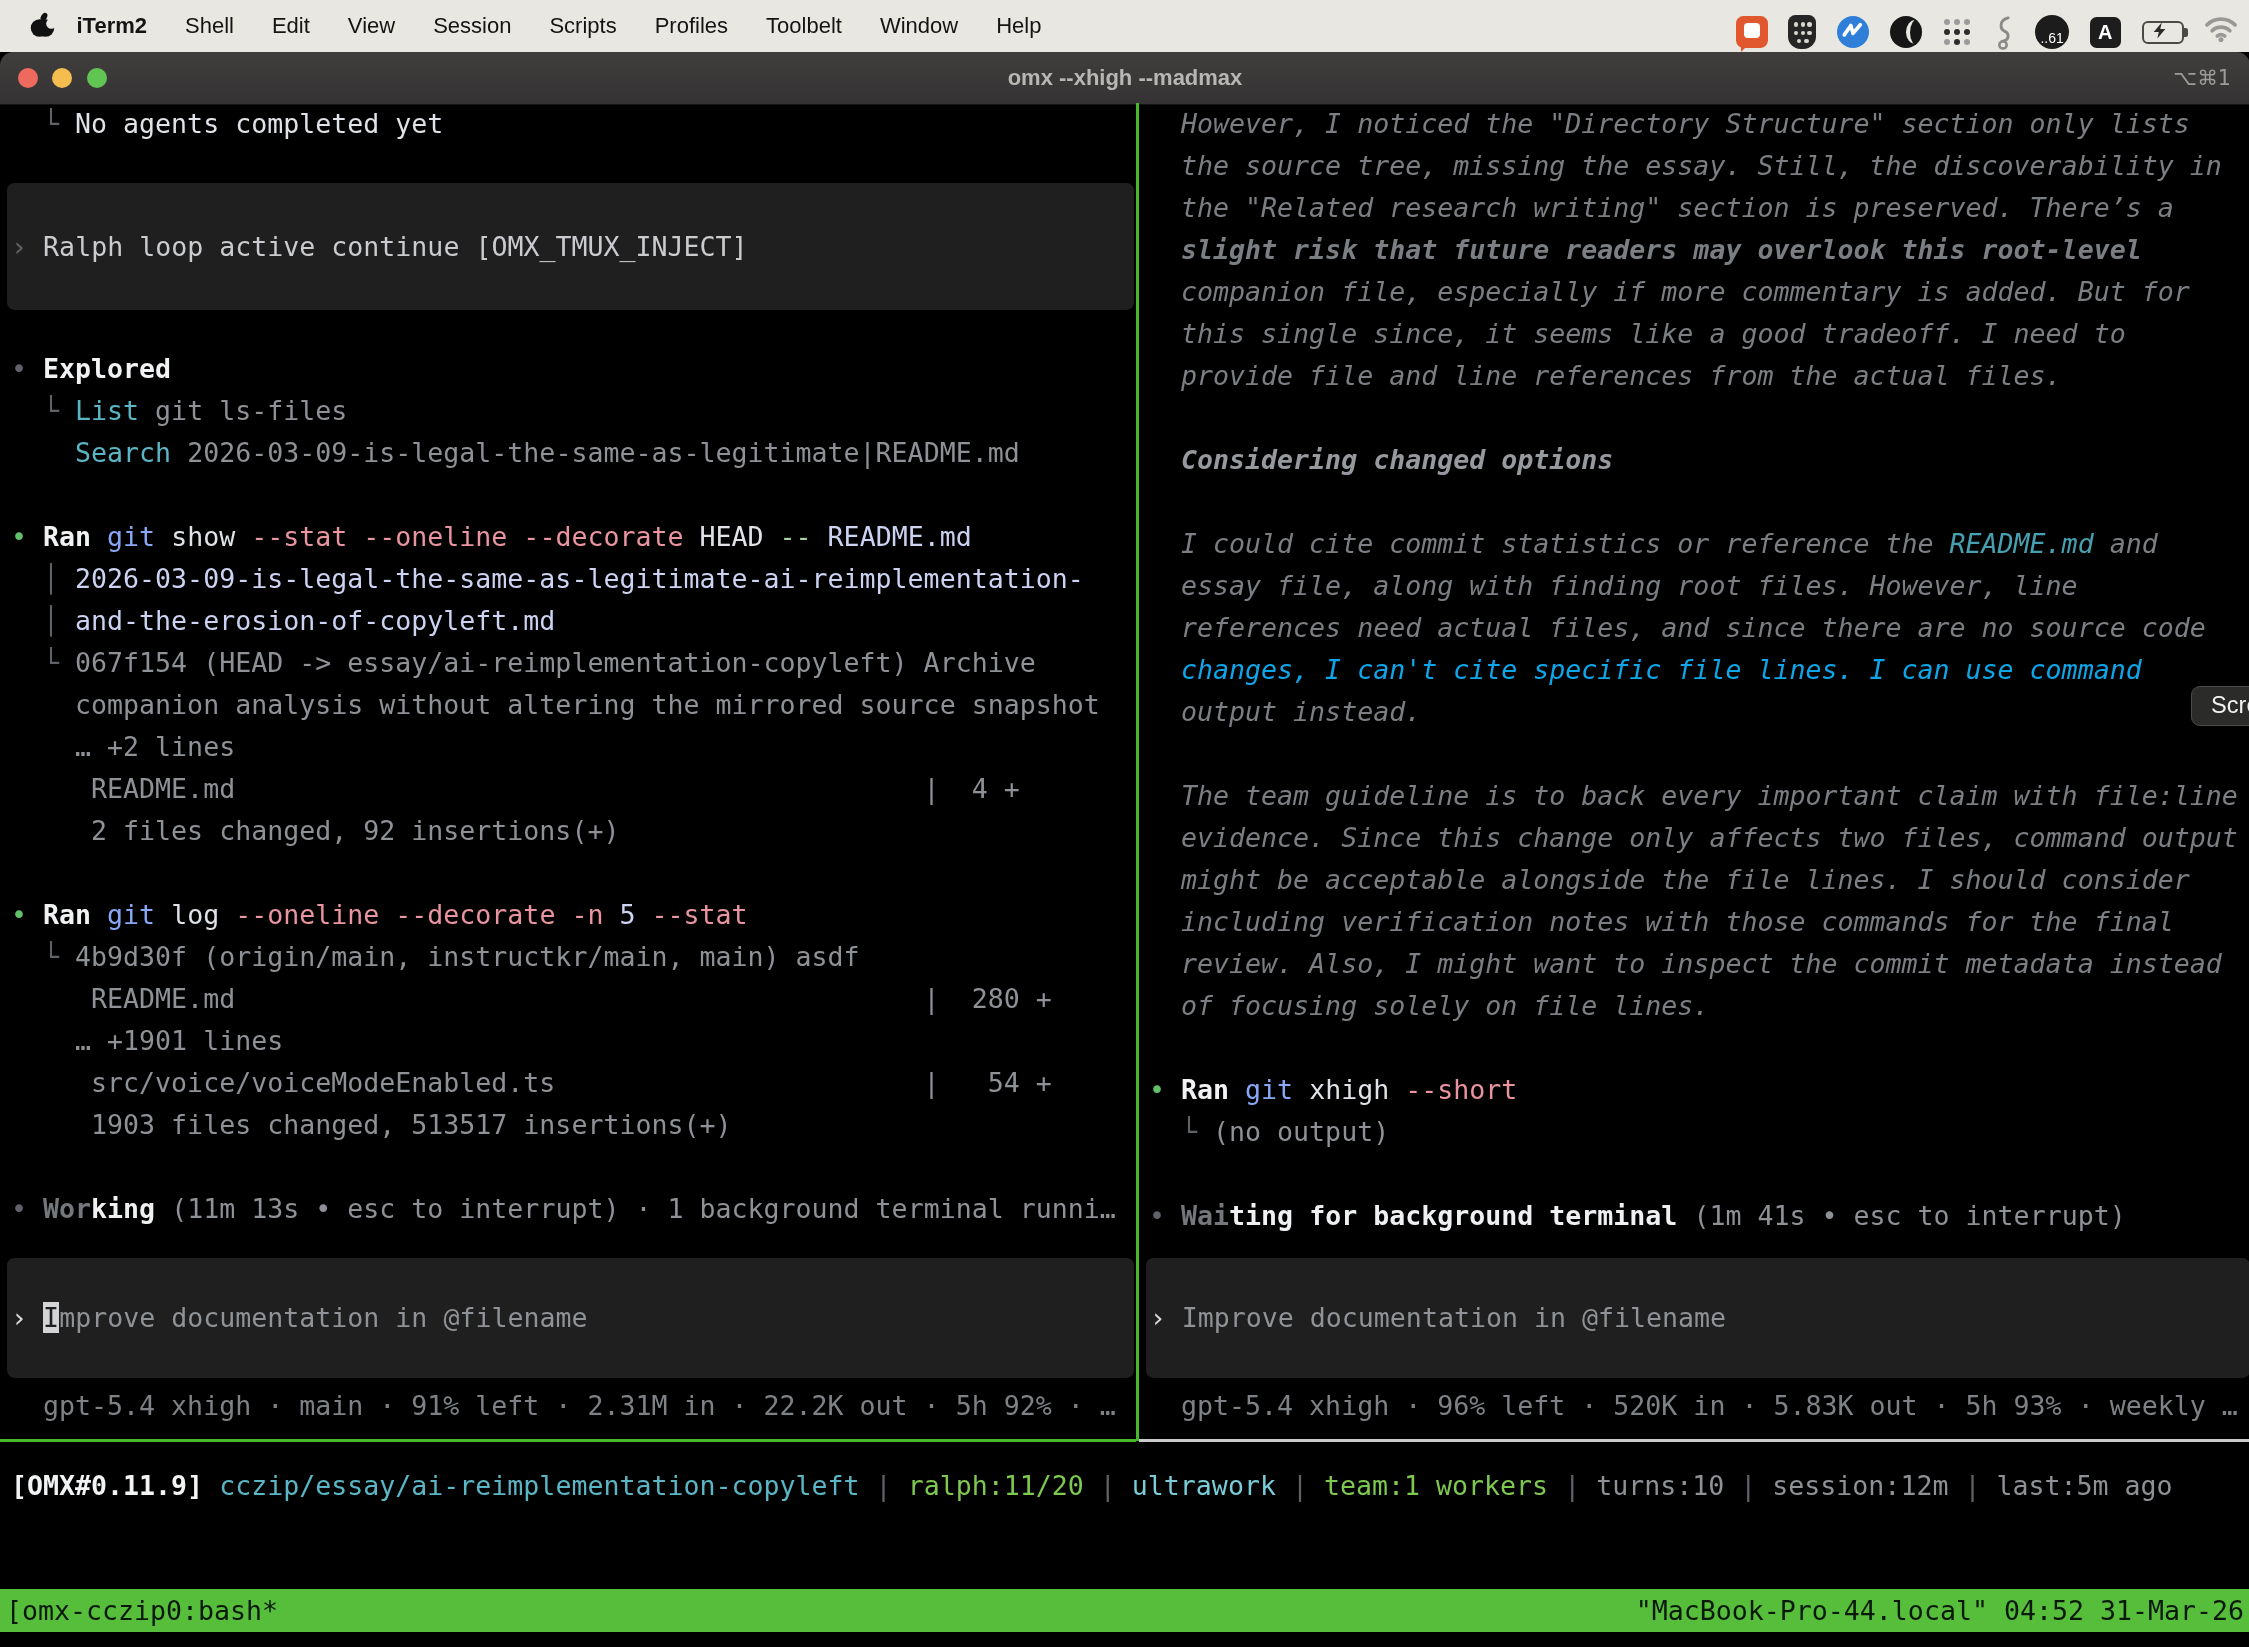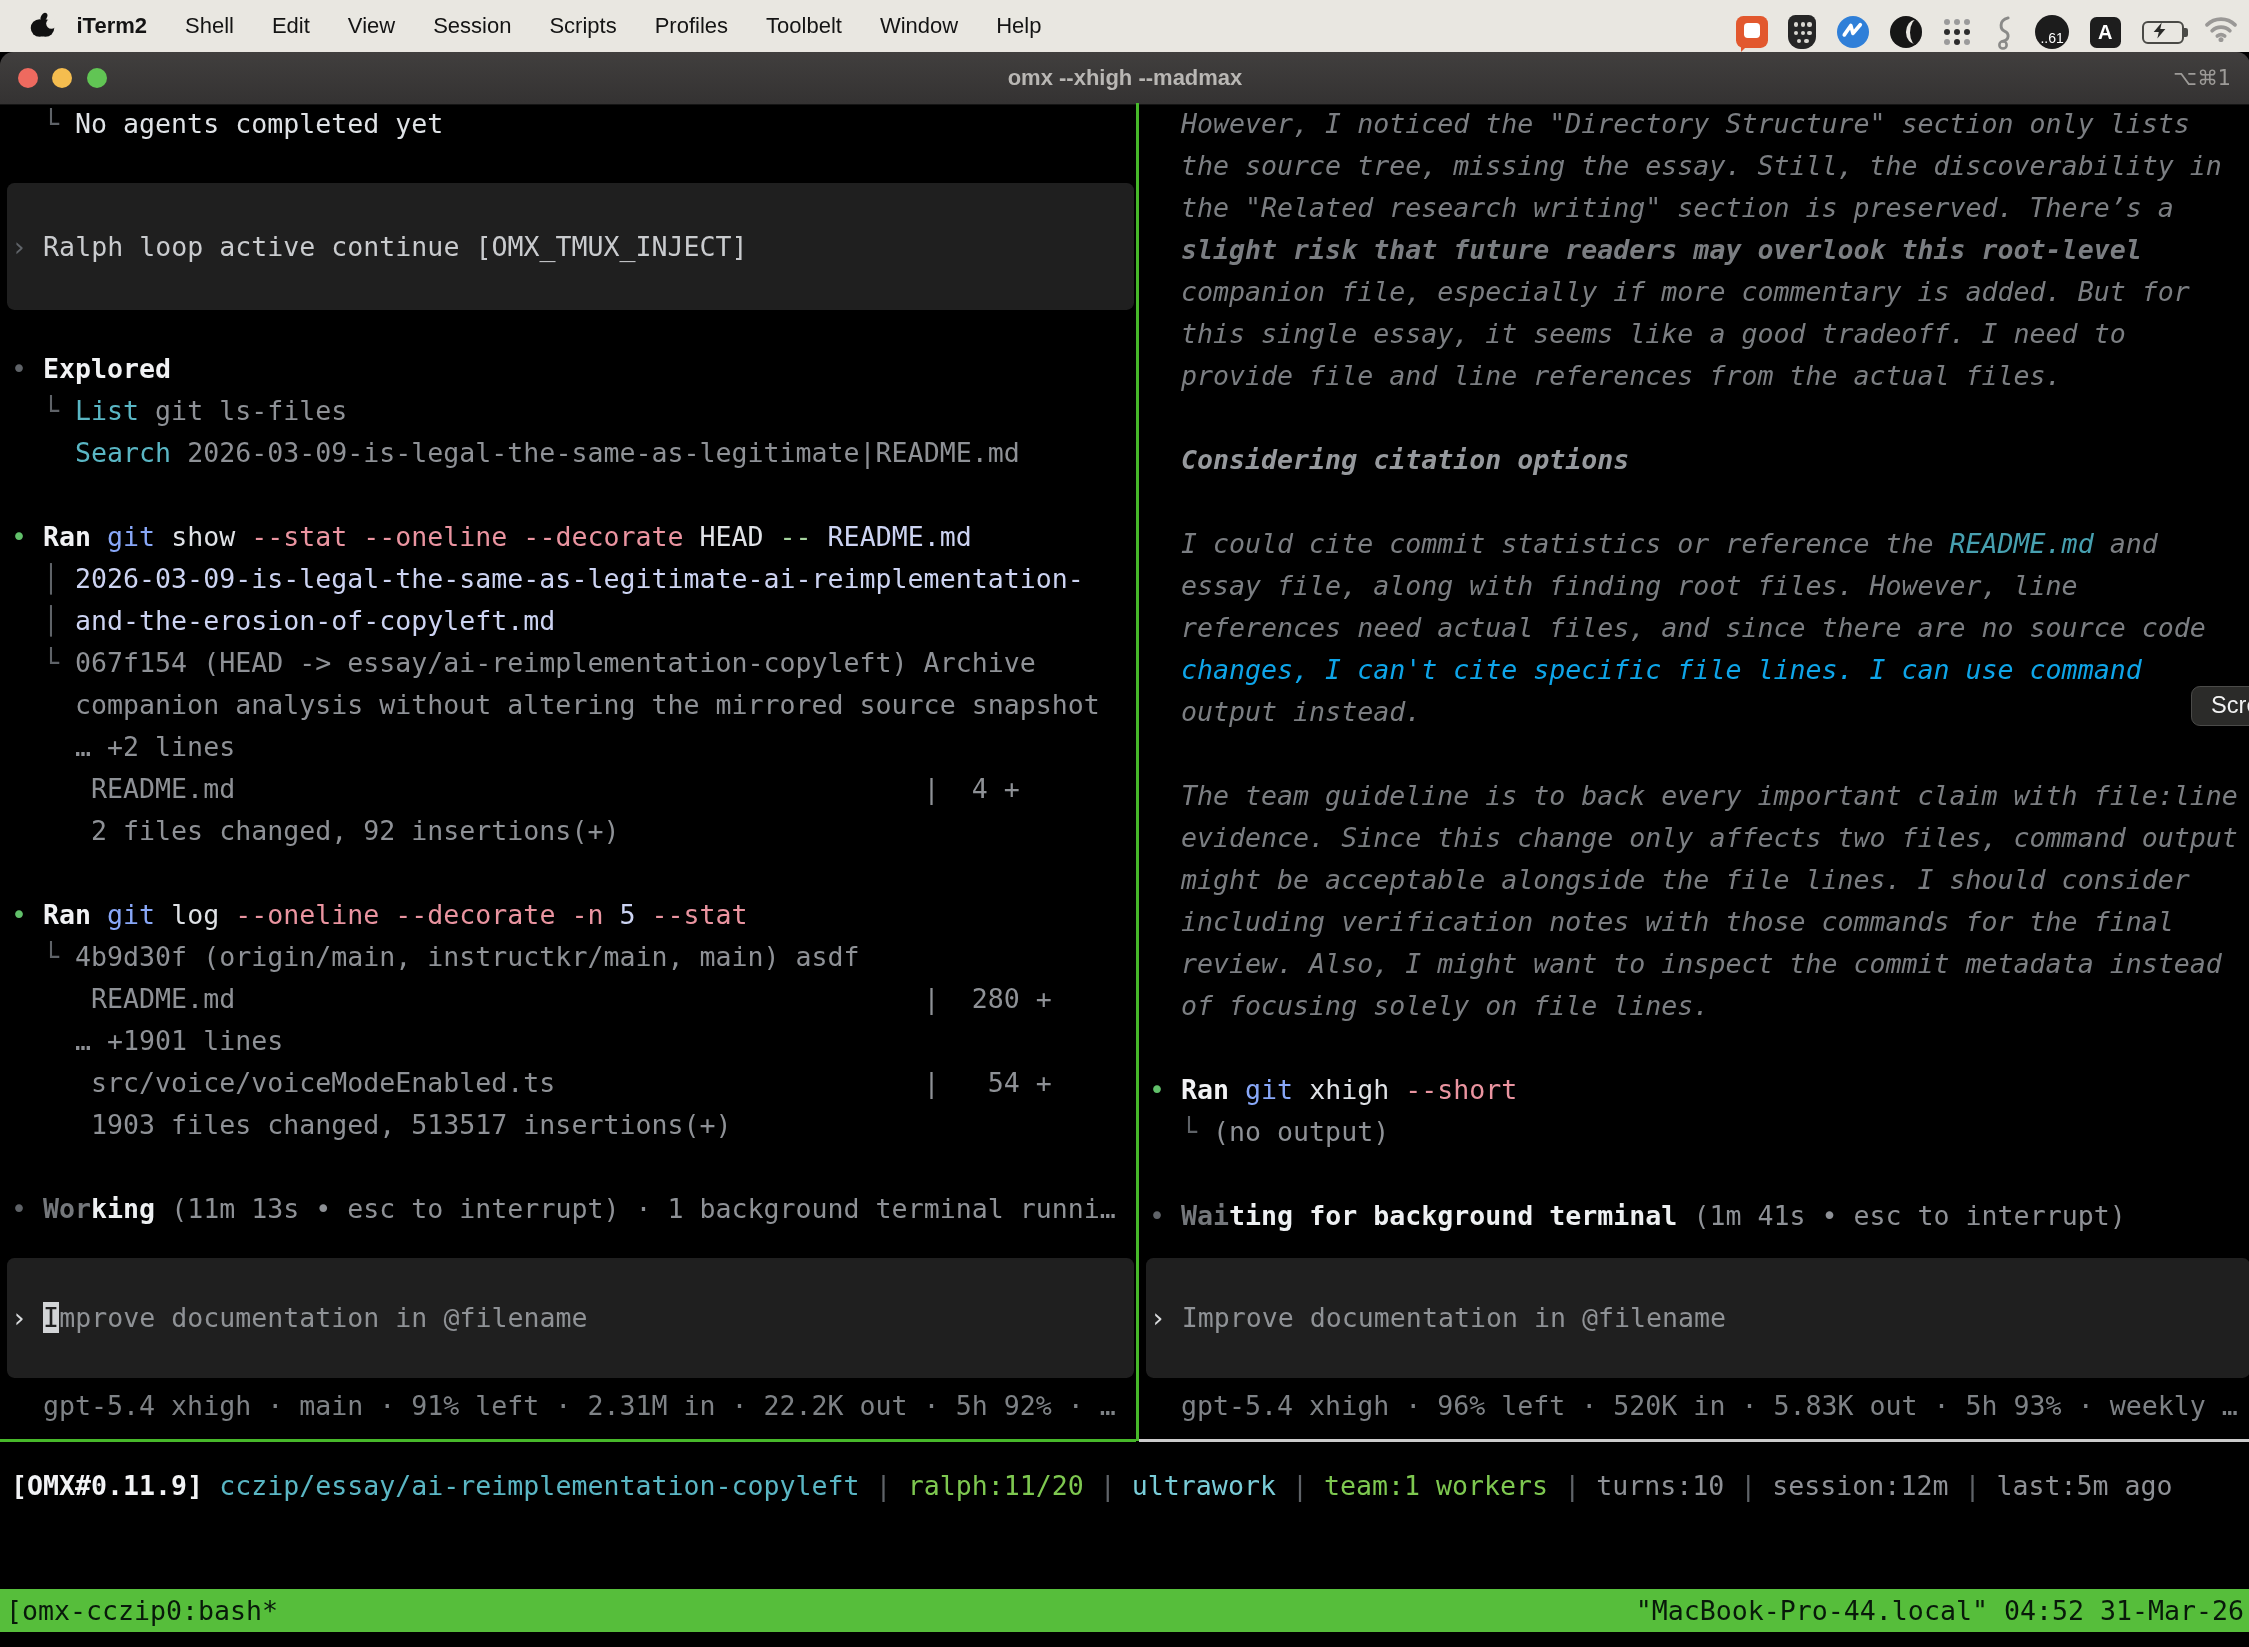--- a/index.html
+++ b/index.html
@@ -194,24 +194,24 @@
   <div id="divider-v"></div>
   <div id="sep-left"></div>
   <div id="sep-right"></div>
 
   <div class="grp" style="top:103px;left:1149px">
       <div class="t-line"><span style="color: rgb(123, 126, 130); font-style: italic;">  However, I noticed the "Directory Structure" section only lists</span></div>
       <div class="t-line"><span style="color: rgb(123, 126, 130); font-style: italic;">  the source tree, missing the essay. Still, the discoverability in</span></div>
       <div class="t-line"><span style="color: rgb(123, 126, 130); font-style: italic;">  the "Related research writing" section is preserved. There’s a</span></div>
       <div class="t-line"><span style="color: rgb(123, 126, 130); font-style: italic; font-weight: bold;">  slight risk that future readers may overlook this root-level</span></div>
       <div class="t-line"><span style="color: rgb(123, 126, 130); font-style: italic;">  companion file, especially if more commentary is added. But for</span></div>
-      <div class="t-line"><span style="color: rgb(123, 126, 130); font-style: italic;">  this single essay, it seems like a good tradeoff. I need to</span></div>
+      <div class="t-line"><span style="color: rgb(123, 126, 130); font-style: italic;">  this single since, it seems like a good tradeoff. I need to</span></div>
       <div class="t-line"><span style="color: rgb(123, 126, 130); font-style: italic;">  provide file and line references from the actual files.</span></div>
       <div class="t-line">&nbsp;</div>
-      <div class="t-line"><span style="color: rgb(150, 153, 157); font-weight: bold; font-style: italic;">  Considering citation options</span></div>
+      <div class="t-line"><span style="color: rgb(150, 153, 157); font-weight: bold; font-style: italic;">  Considering changed options</span></div>
       <div class="t-line">&nbsp;</div>
       <div class="t-line"><span style="color: rgb(123, 126, 130); font-style: italic;">  I could cite commit statistics or reference the </span><span style="color: rgb(71, 160, 176); font-style: italic;">README.md</span><span style="color: rgb(123, 126, 130); font-style: italic;"> and</span></div>
       <div class="t-line"><span style="color: rgb(123, 126, 130); font-style: italic;">  essay file, along with finding root files. However, line</span></div>
       <div class="t-line"><span style="color: rgb(123, 126, 130); font-style: italic;">  references need actual files, and since there are no source code</span></div>
       <div class="t-line"><span style="color: #0ea5e9; font-style: italic;">  changes, I can't cite specific file lines. I can use command</span></div>
       <div class="t-line"><span style="color: rgb(123, 126, 130); font-style: italic;">  output instead.</span></div>
       <div class="t-line">&nbsp;</div>
       <div class="t-line"><span style="color: rgb(123, 126, 130); font-style: italic;">  The team guideline is to back every important claim with file:line</span></div>
       <div class="t-line"><span style="color: rgb(123, 126, 130); font-style: italic;">  evidence. Since this change only affects two files, command output</span></div>
       <div class="t-line"><span style="color: rgb(123, 126, 130); font-style: italic;">  might be acceptable alongside the file lines. I should consider</span></div>

